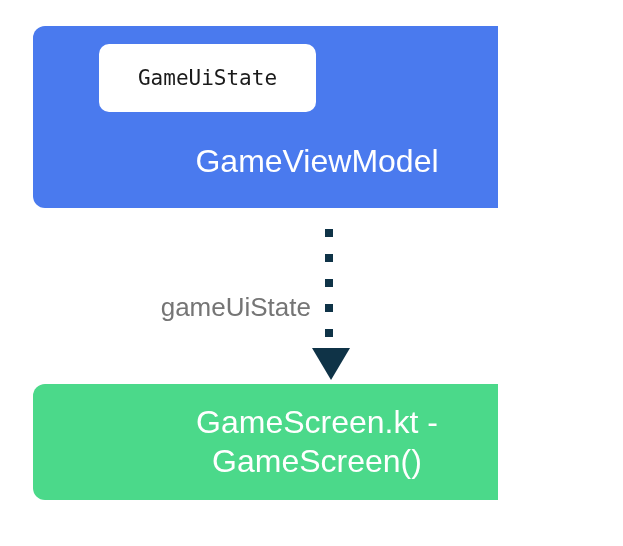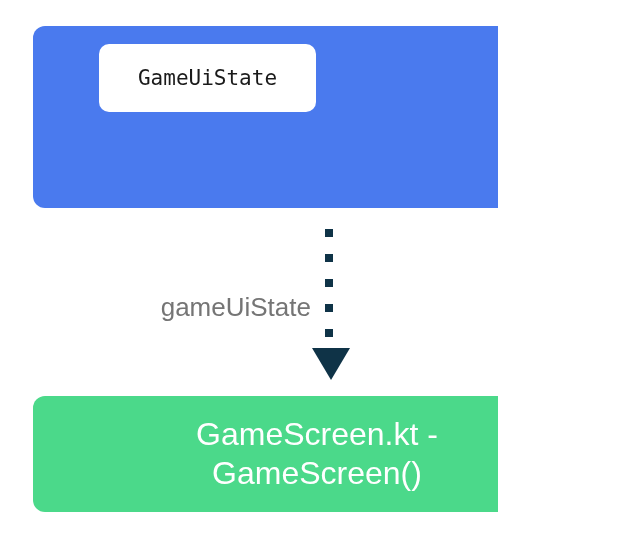--- a/index.html
+++ b/index.html
@@ -106,21 +106,21 @@
     font-size: 26px;
     color: #757575;
     white-space: nowrap;
     line-height: 34px;
   }
 
   
   .node-screen {
     position: absolute;
     left: 33px;
-    top: 396px;
+    top: 384px;
     width: 568px;
     height: 116px;
     background: #4bd98a;
     border-radius: 12px;
     display: flex;
     align-items: center;
     justify-content: center;
     box-sizing: border-box;
   }
   .node-screen-title {
@@ -133,20 +133,21 @@
 </style>
 </head>
 <body>
 
 <div id="canvas">
 
   <div class="node-viewmodel">
     <div class="chip-state">
       <span class="chip-state-label">GameUiState</span>
     </div>
+    <div class="node-viewmodel-title">GameViewModel</div>
   </div>
 
   <div class="connector">
     <span class="connector-dot d0"></span>
     <span class="connector-dot d1"></span>
     <span class="connector-dot d2"></span>
     <span class="connector-dot d3"></span>
     <span class="connector-dot d4"></span>
     <span class="connector-arrowhead"></span>
   </div>

